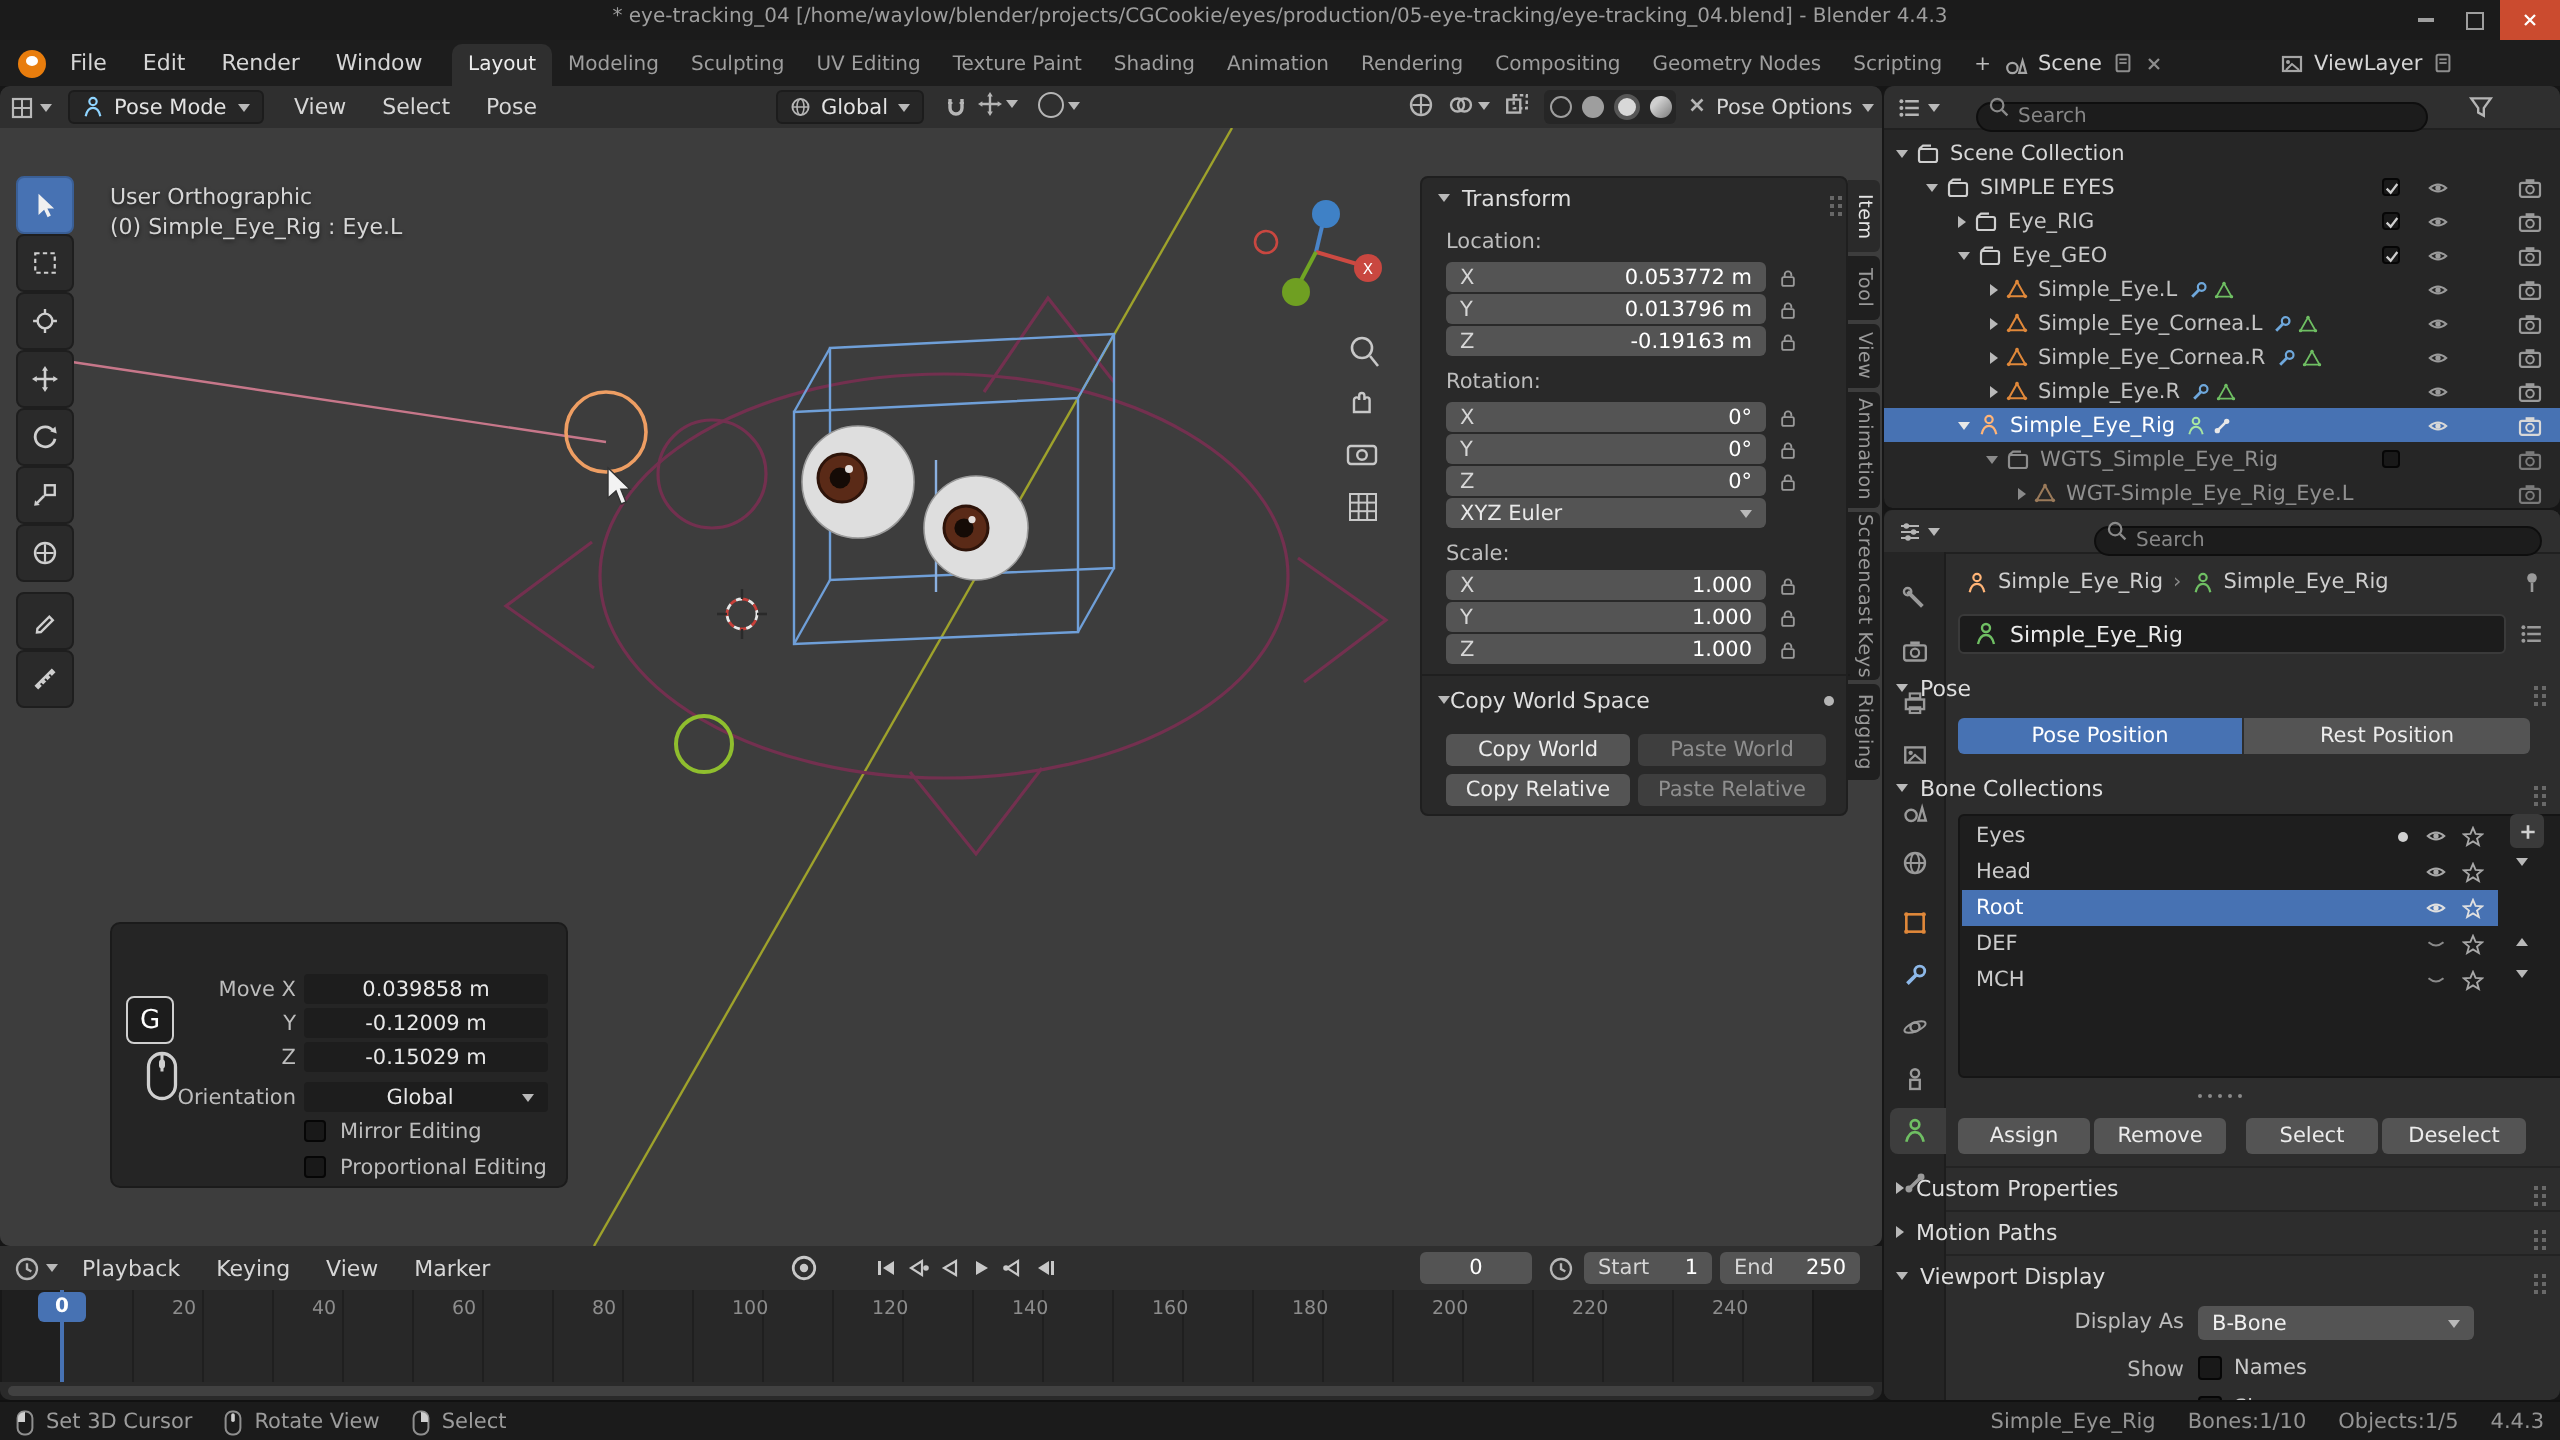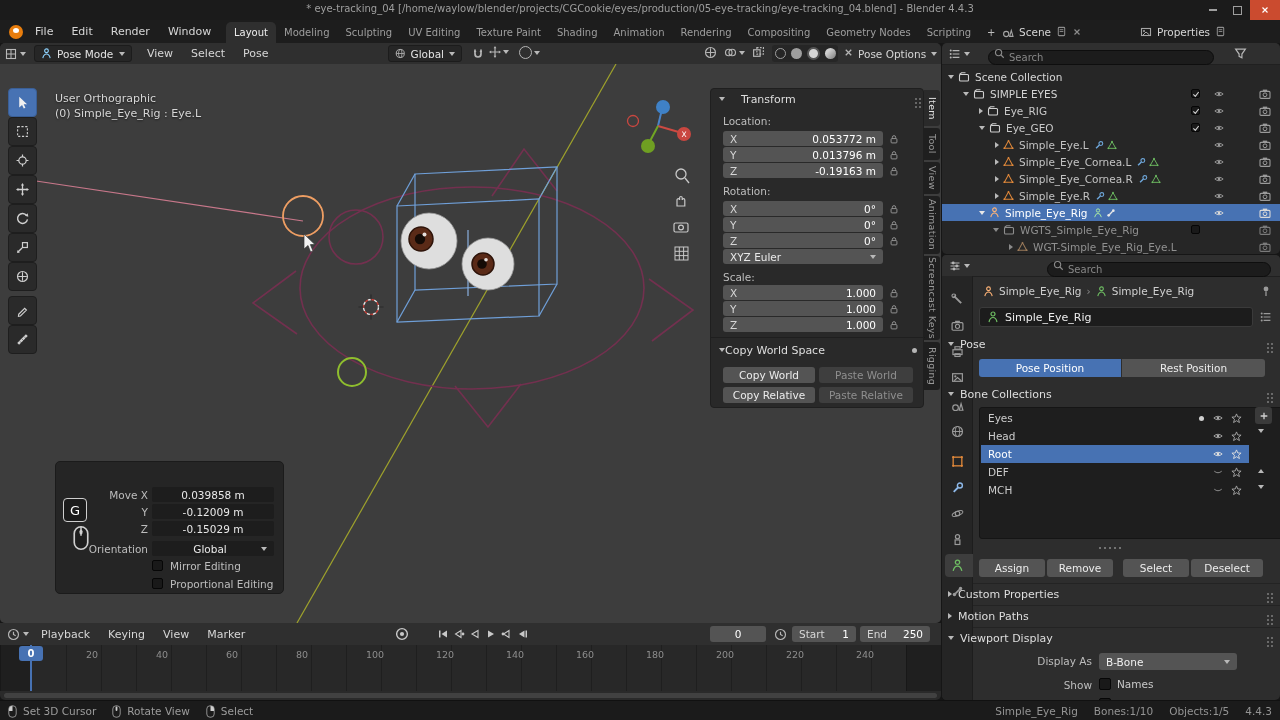--- a/index.html
+++ b/index.html
@@ -277,21 +277,21 @@
           <use href="#i-paper"></use>
         </svg>
     <svg class="ic" width="10" height="10" style="color:#8d8d8d">
           <use href="#i-cross"></use>
         </svg>
   </div>
   <div class="a fx" style="left:1140px;top:0;height:23px;gap:5px">
     <svg class="ic" width="12" height="12" style="color:#a5a5a5">
           <use href="#i-photo"></use>
         </svg>
-    <span class="t10" style="color:#d6d6d6">Properties</span>
+    <span class="t10" style="color:#d6d6d6">ViewLayer</span>
     <svg class="ic" width="11" height="11" style="color:#8d8d8d">
           <use href="#i-paper"></use>
         </svg>
   </div>
 </div>
 
 <div class="a editor" style="left:0;top:43px;width:941px;height:580px;overflow:hidden">
 
   <div class="a ehdr" style="left:0;top:0;width:941px;height:21px">
     <div class="a fx" style="left:5px;top:0;height:21px;gap:3px">
@@ -481,21 +481,21 @@
           <use href="#i-pencil"></use>
         </svg>
       </div>
   <div class="toolbtn" style="top:282px">
         <svg class="ic" width="13" height="13" style="color:#cfcfcf">
           <use href="#i-ruler"></use>
         </svg>
       </div>
 
   <div class="a" style="left:710px;top:45px;width:214px;height:320px;background:rgba(40,40,40,.97);border:1px solid #1f1f1f;border-radius:4px;box-sizing:border-box">
-    <div class="a fx" style="left:0;top:0;width:214px;height:20px;padding:0 8px;box-sizing:border-box;gap:16px">
+    <div class="a fx" style="left:0;top:0;width:214px;height:20px;padding:0 8px;box-sizing:border-box;gap:6px">
       <span class="cd"></span>
           <span class="phdr">Transform</span>
       <span class="grip" style="margin-left:auto"></span>
     </div>
     <div class="a plabel" style="left:12px;top:26px">Location:</div>
     <div class="a field" style="left:12px;top:42px;width:160px;height:15px">
           <span class="fl">X</span>
           <span>0.053772 m</span>
         </div>
     <div class="a field" style="left:12px;top:58px;width:160px;height:15px">

